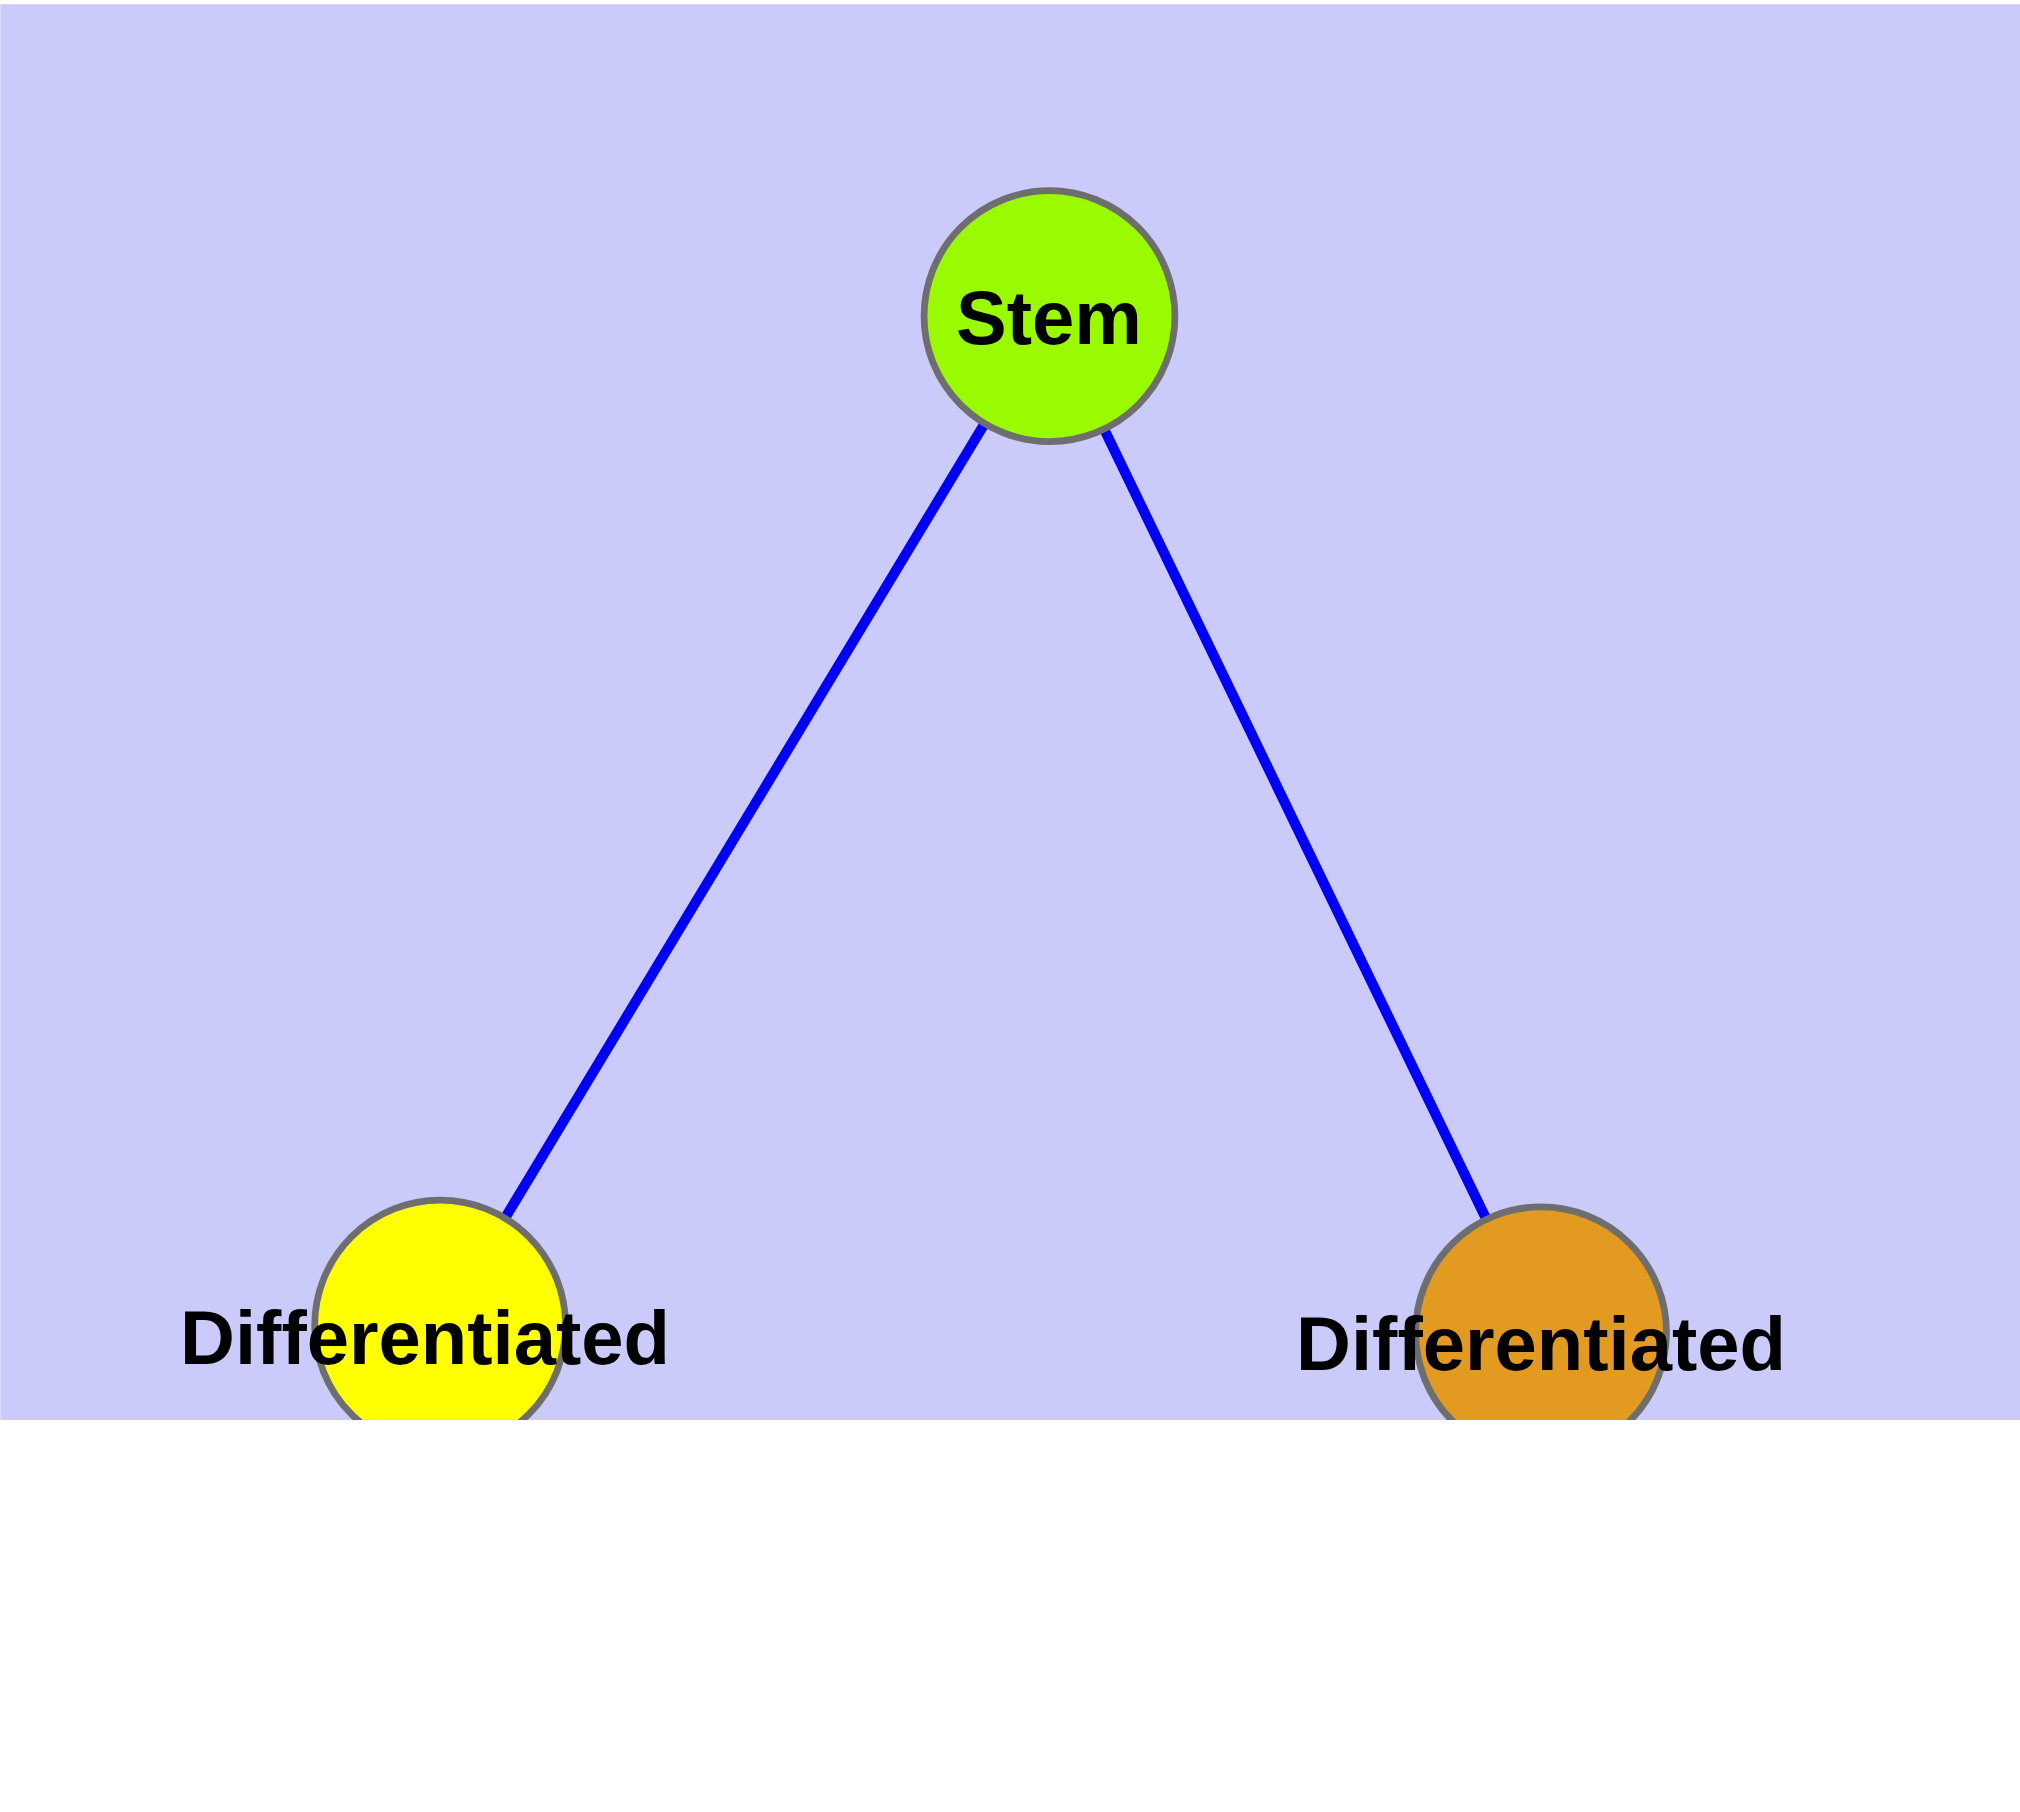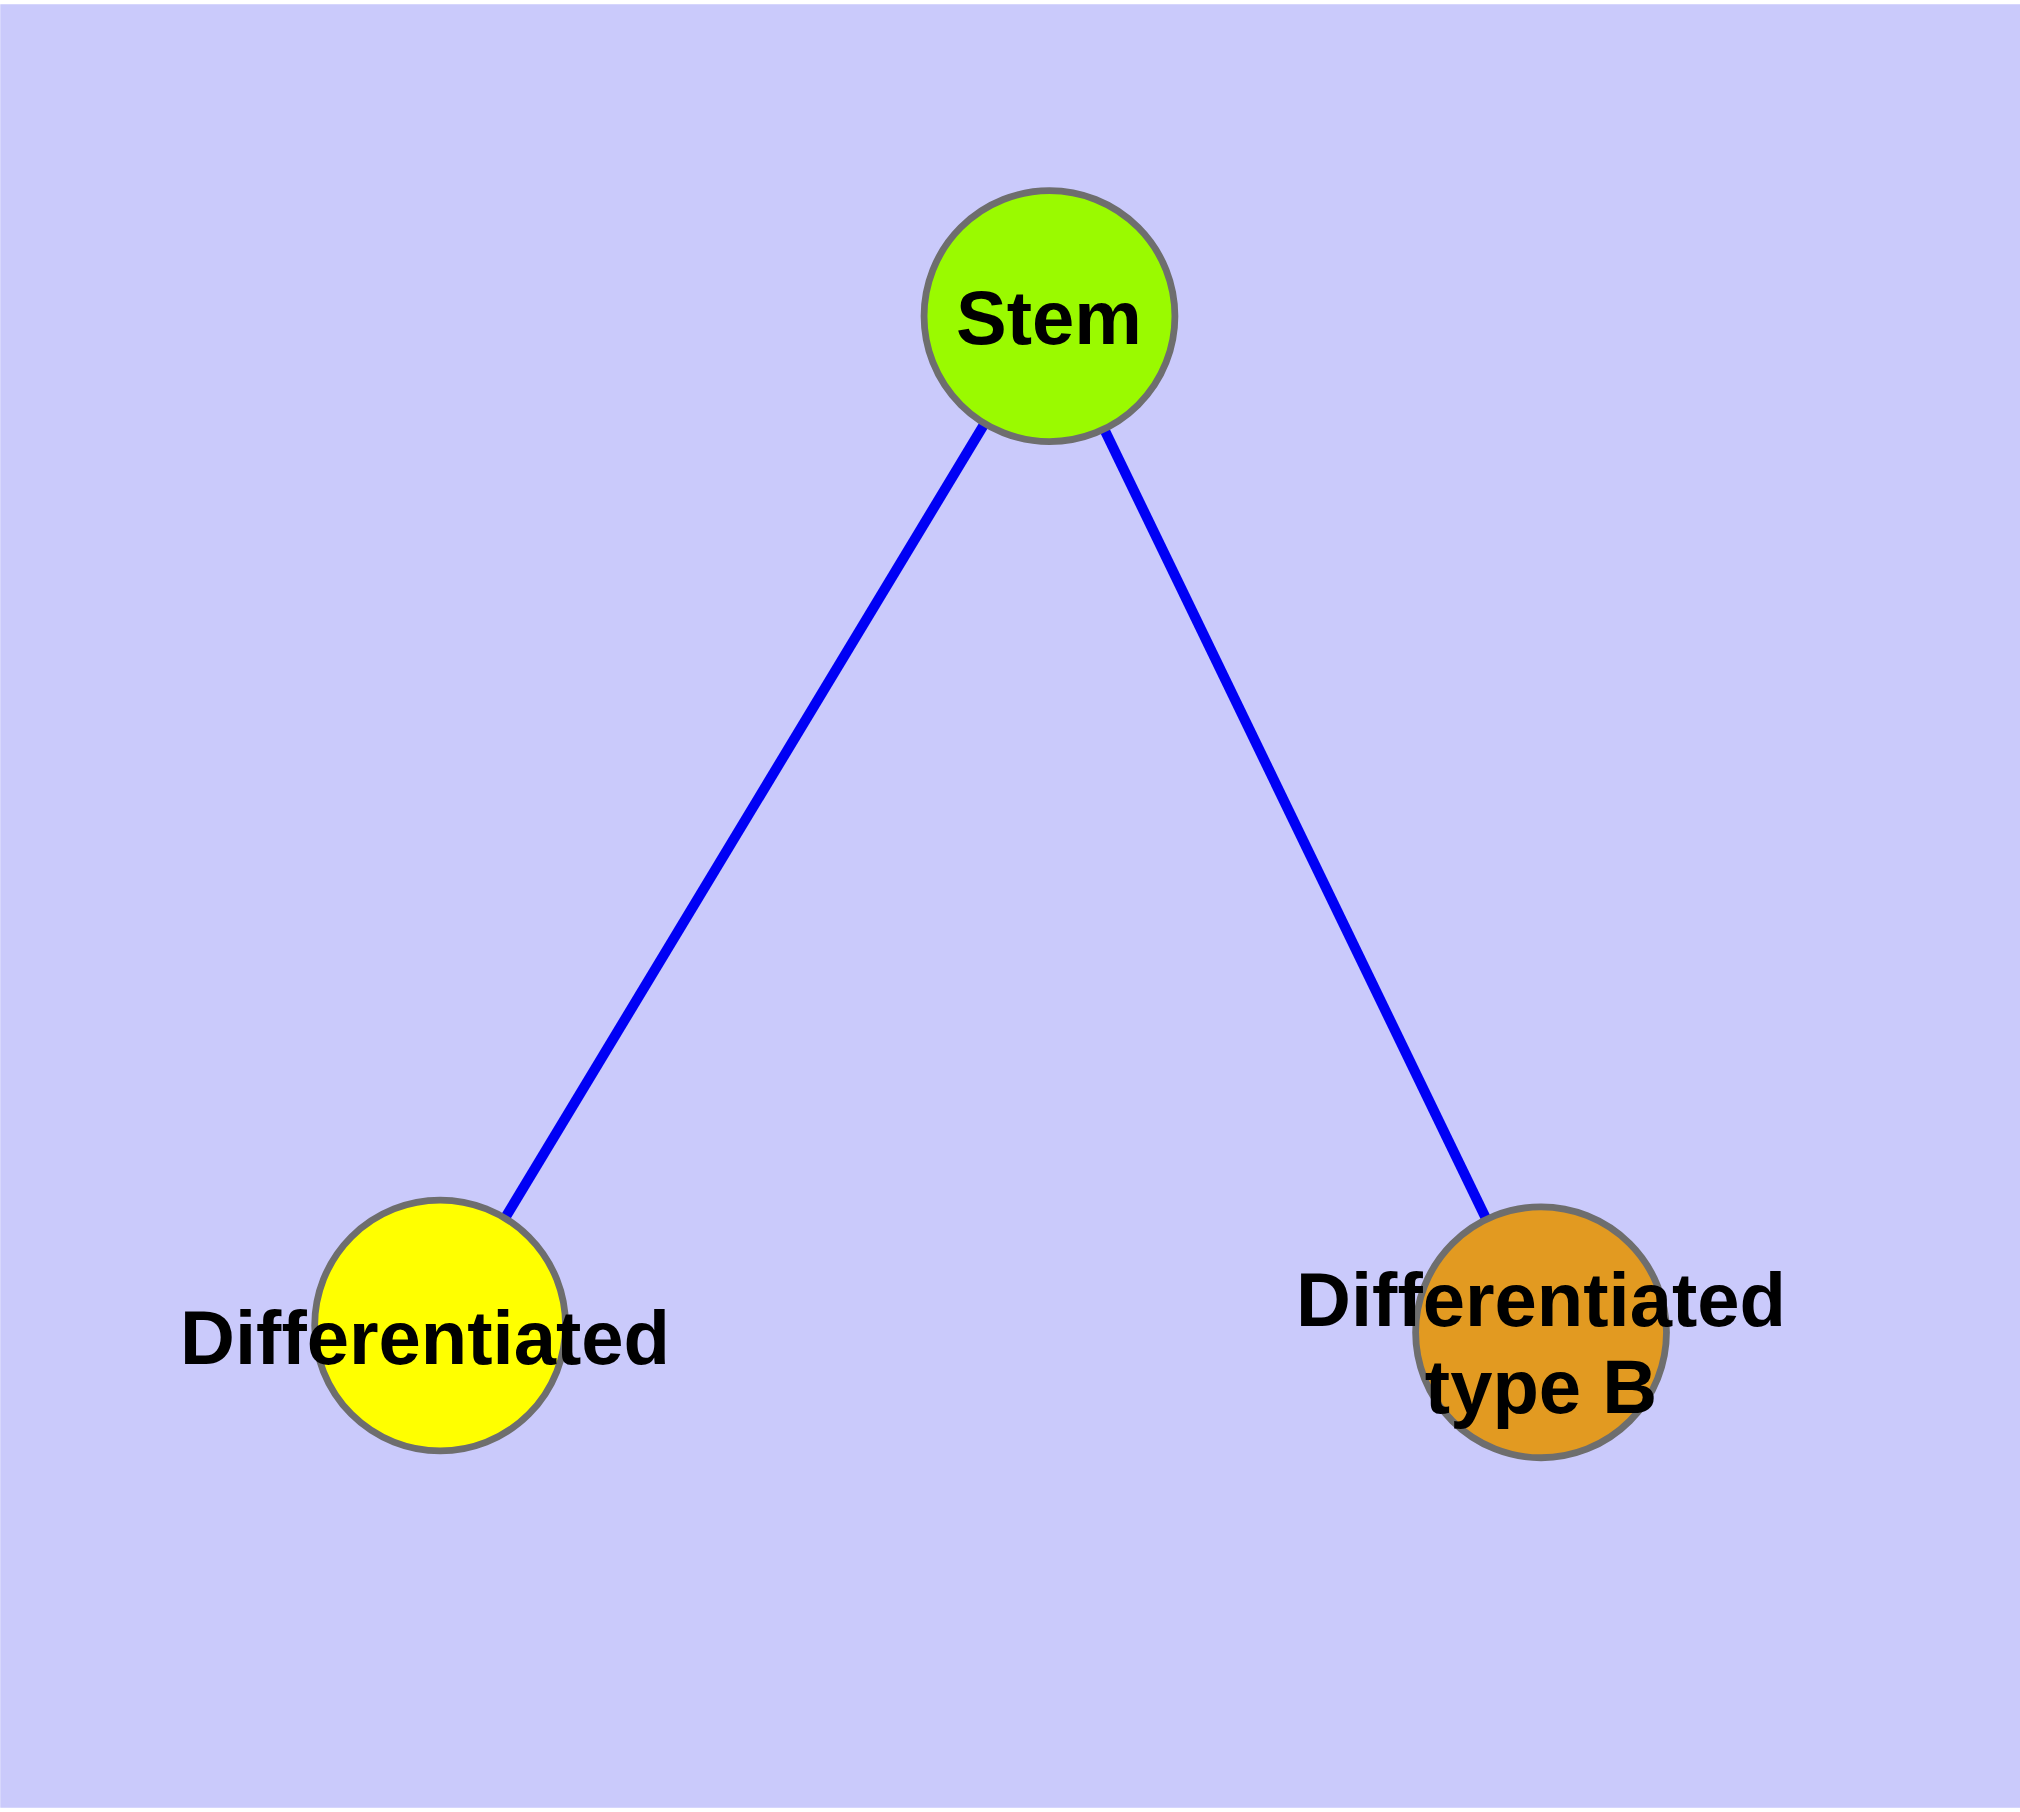--- a/index.html
+++ b/index.html
@@ -3,21 +3,21 @@
 <meta charset="utf-8">
 <style>
   html, body {
     margin: 0;
     padding: 0;
     font-family: "Liberation Sans", sans-serif;
   }
   .stage {
     position: relative;
     width: 2021px;
-    height: 1812px;
+    height: 1420px;
     overflow: hidden;
     background: #ffffff; 
   }
   .stage svg {
     position: absolute;
     left: 0;
     top: 0;
     display: block;
   }
   .node-label {
@@ -53,17 +53,16 @@
   <div class="node-label" style="left:1049px; top:317px;">
     <span>Stem</span>
   </div>
 
   <div class="node-label" style="left:425px; top:1337px;">
     <span>Differentiated</span>
   </div>
 
   <div class="node-label" style="left:1541px; top:1343px;">
     <span>Differentiated</span>
-    <span>type B</span>
   </div>
 
 </div>
 
 
 </body></html>

